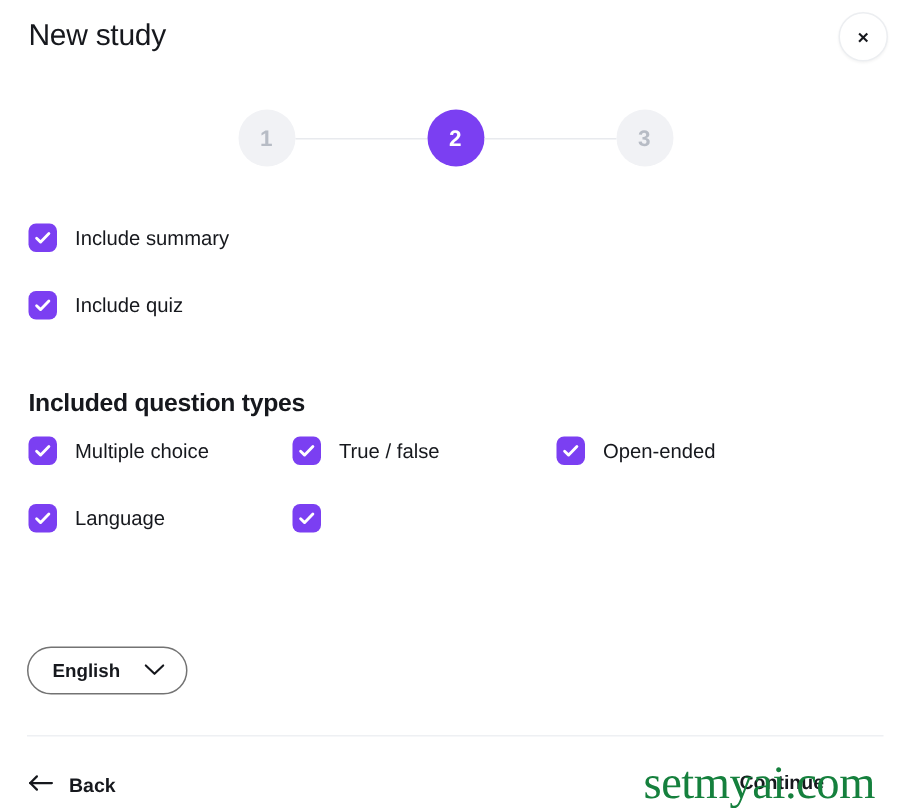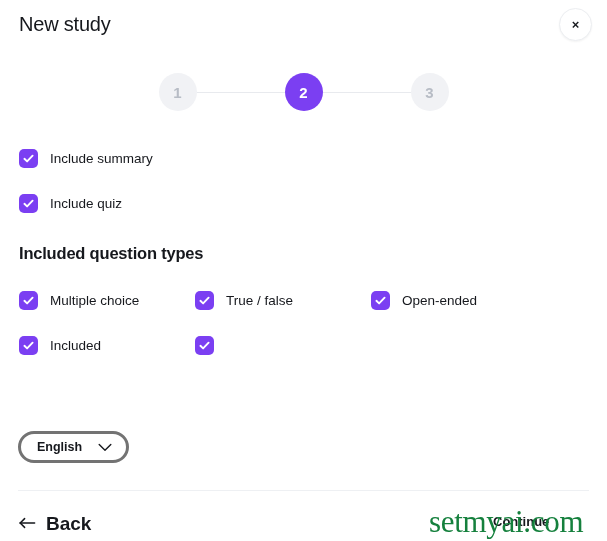--- a/index.html
+++ b/index.html
@@ -141,20 +141,21 @@
 
   
   .section-heading {
     position: absolute;
     left: 19px;
     font-size: 16.5px;
     font-weight: 700;
     letter-spacing: -0.2px;
     color: #16181d;
     line-height: 22px;
+    margin-top: 16px;
   }
   #heading-question-types { top: 242px; }
   #heading-language { top: 383px; }
 
   
   .qtype-grid {
     position: absolute;
     left: 19px;
     top: 290px;
     width: 560px;
@@ -175,21 +176,21 @@
   .qtype-cell.col2 { width: 176px; }
   .qtype-cell.col3 { width: 176px; }
 
   
   .language-select {
     position: absolute;
     left: 18px;
     top: 431px;
     height: 32px;
     min-width: 99px;
-    border: 3px solid #737373;
+    border: 1px solid #737373;
     border-radius: 17px;
     background: #ffffff;
     display: flex;
     align-items: center;
     gap: 16px;
     padding: 0 14px 0 16px;
     box-sizing: border-box;
     cursor: pointer;
   }
   .language-select .value {
@@ -220,21 +221,21 @@
     display: flex;
     align-items: center;
     gap: 10px;
     cursor: pointer;
   }
   .back-button .arrow {
     display: block;
     flex: 0 0 auto;
   }
   .back-button .back-label {
-    font-size: 19px;
+    font-size: 13px;
     font-weight: 700;
     color: #16181d;
     line-height: 18px;
   }
   .continue-button {
     position: absolute;
     left: 493px;
     top: 513px;
     display: flex;
     align-items: center;
@@ -338,21 +339,21 @@
       </div>
     </div>
 
     <div class="qtype-row">
       <div class="qtype-cell col1">
         <span class="checkbox">
           <svg width="13" height="13" viewBox="0 0 13 13" aria-hidden="true">
             <path d="M2.4 6.8 L5.1 9.4 L10.6 3.7" stroke="#ffffff" stroke-width="1.9" fill="none" stroke-linecap="round" stroke-linejoin="round"></path>
           </svg>
         </span>
-        <span class="cb-label">Included</span>
+        <span class="cb-label">Language</span>
       </div>
       <div class="qtype-cell col2">
         <span class="checkbox">
           <svg width="13" height="13" viewBox="0 0 13 13" aria-hidden="true">
             <path d="M2.4 6.8 L5.1 9.4 L10.6 3.7" stroke="#ffffff" stroke-width="1.9" fill="none" stroke-linecap="round" stroke-linejoin="round"></path>
           </svg>
         </span>
       </div>
       <div class="qtype-cell col3"></div>
     </div>

